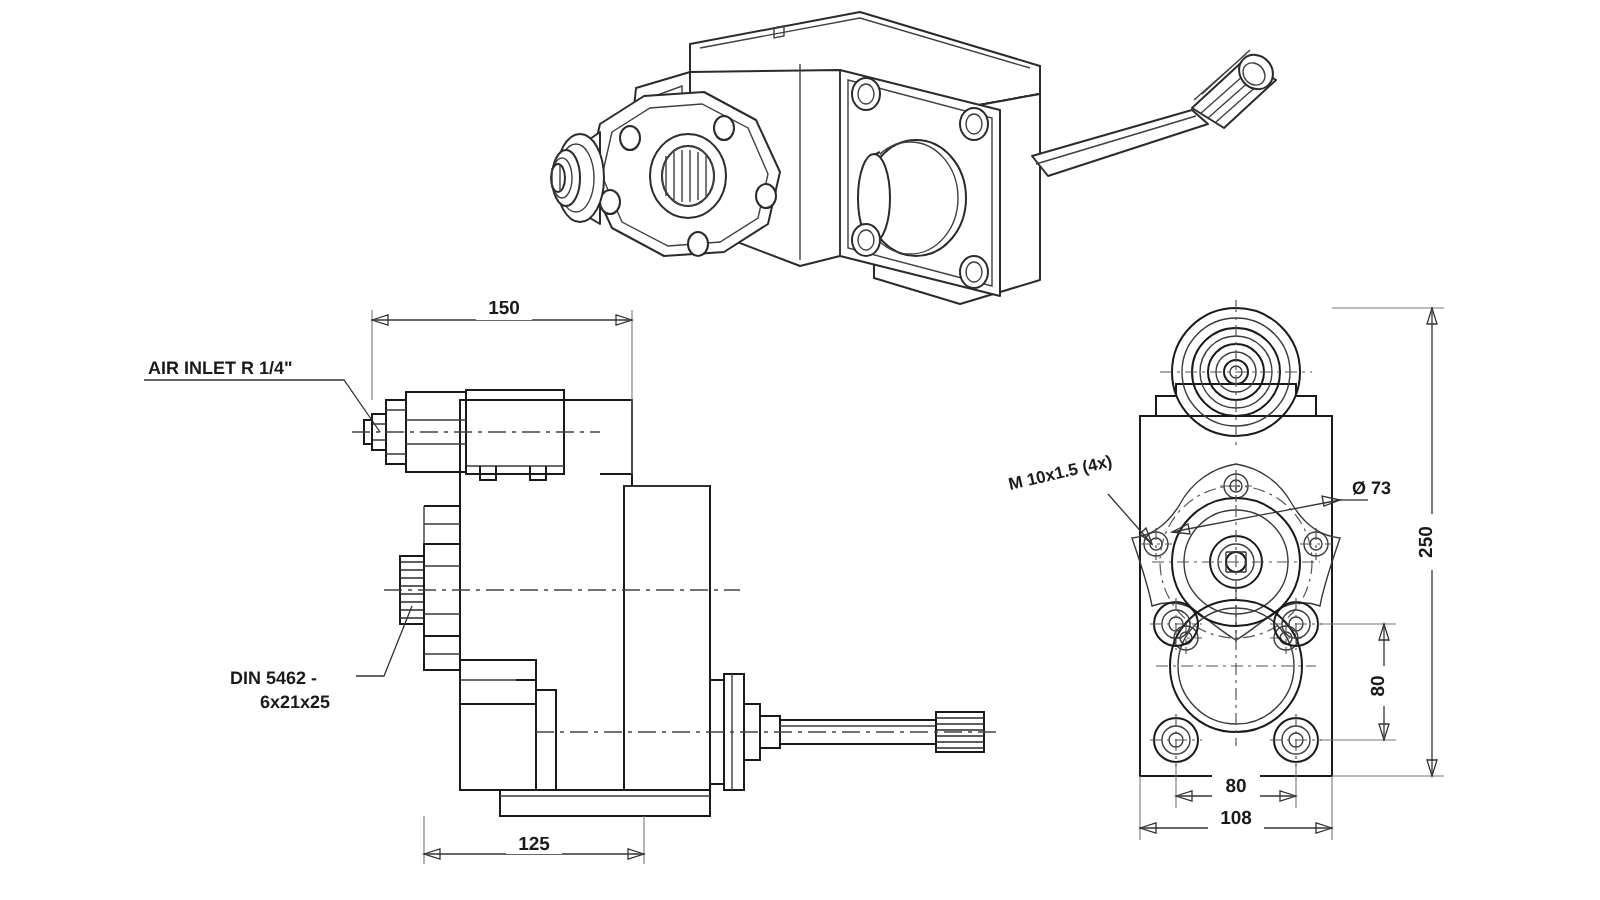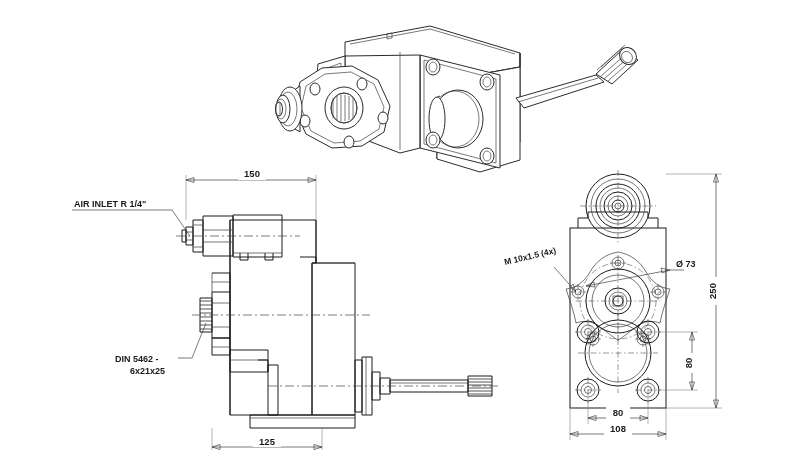--- a/index.html
+++ b/index.html
@@ -12,21 +12,20 @@
     height: 450px;
     position: relative;
     overflow: hidden;
     font-family: "Liberation Sans", sans-serif;
   }
   #drawing-root {
     position: absolute;
     left: 0; top: 0;
     width: 800px;
     height: 398px;
-    margin-top: 20px;
   }
   svg { display: block; }
 
   
   .outline      { fill: none; stroke: #1a1a1a; stroke-width: 1;   stroke-linejoin: miter; }
   .outline-thin { fill: none; stroke: #3a3a3a; stroke-width: 0.7; }
   .iso          { fill: #ffffff; stroke: #2b2b2b; stroke-width: 1; stroke-linejoin: round; }
   .iso-thin     { fill: none; stroke: #3f3f3f; stroke-width: 0.7; }
   .centerline   { fill: none; stroke: #444; stroke-width: 0.7; stroke-dasharray: 9 3 2 3; }
   .centerline-s { fill: none; stroke: #555; stroke-width: 0.6; stroke-dasharray: 6 2.5 1.5 2.5; }

